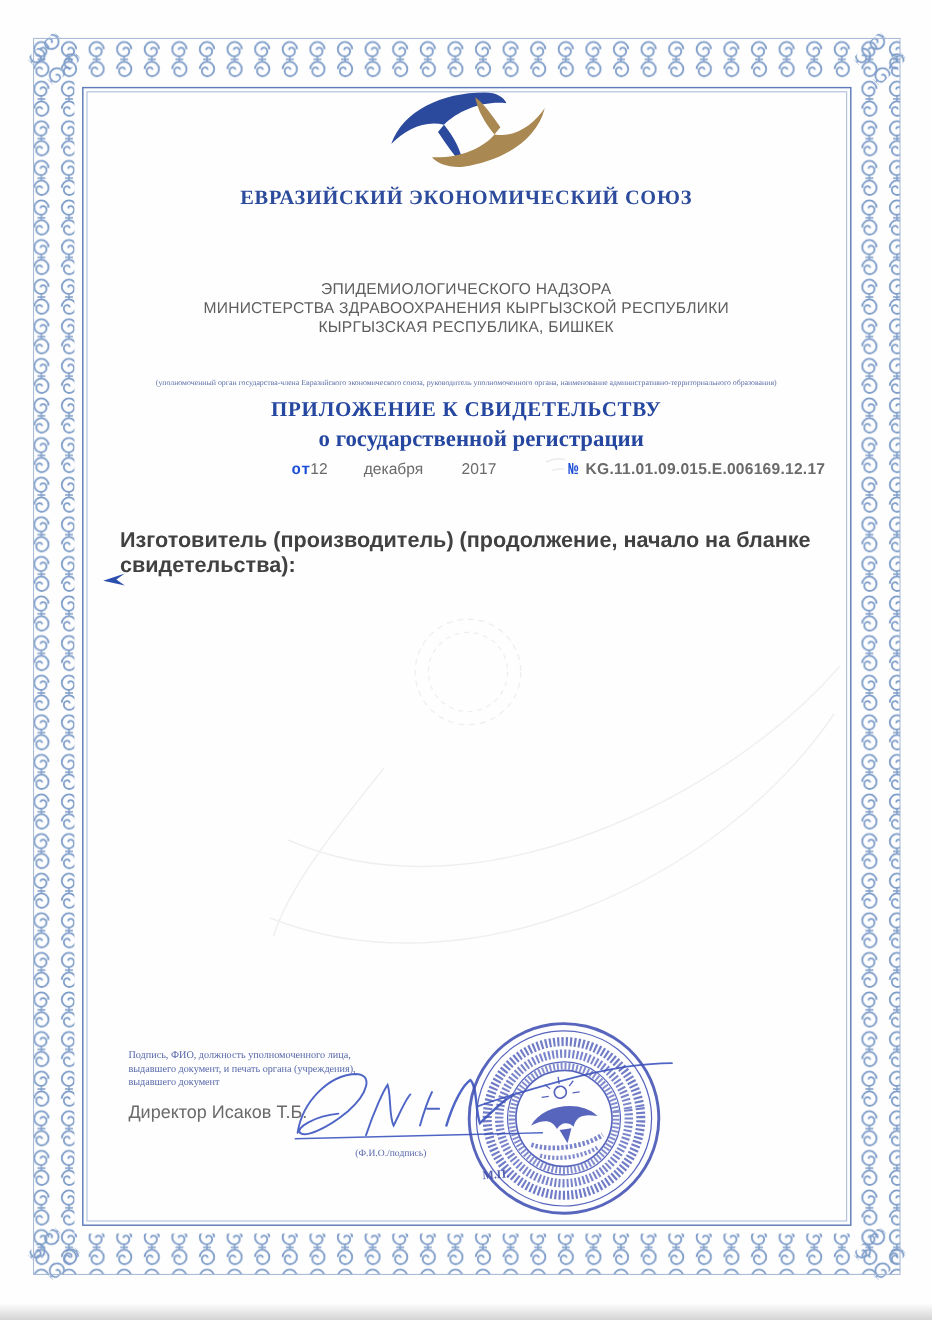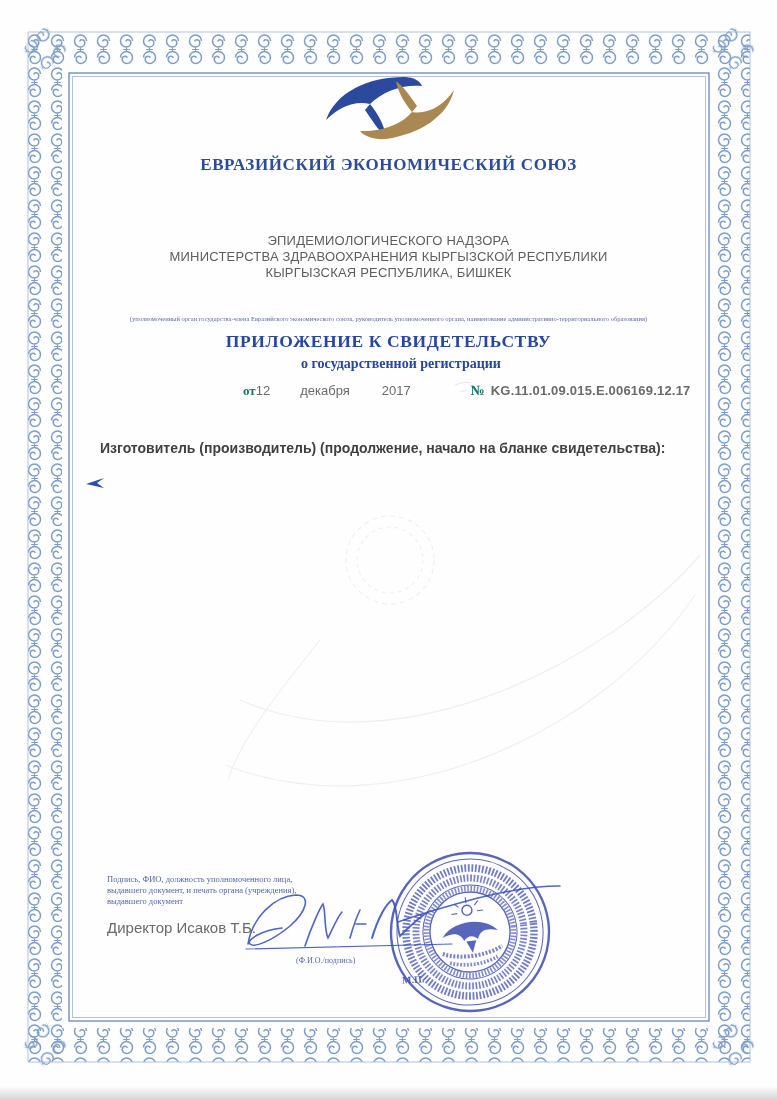--- a/index.html
+++ b/index.html
@@ -19,34 +19,34 @@
   .authority-note{
     top:315px;font-family:"Liberation Serif",serif;font-size:7px;
     color:#5a6da8;transform:scale(.93);transform-origin:center top;
   }
   .doc-title{
     top:331px;font-family:"Liberation Serif",serif;font-weight:bold;
     font-size:17.5px;letter-spacing:.6px;color:#2647a0;
   }
   .doc-subtitle{
     top:356px;font-family:"Liberation Serif",serif;font-weight:bold;
-    font-size:14px;color:#2647a0;padding-left:25px;
+    font-size:19px;color:#2647a0;padding-left:25px;
   }
   .date-row{
     top:383px;left:243px;font-size:13px;color:#6a6a6a;white-space:nowrap;
   }
   .date-row .prefix,.date-row .numsign{
-    font-family:Liberation Serif, serif;font-weight:bold;color:#0f766e;margin-top:38px;
+    font-family:Liberation Mono, monospace;font-weight:bold;color:#1d4ed8;margin-top:38px;
   }
   .date-row .month{margin-left:30px;}
   .date-row .year{margin-left:32px;}
   .date-row .numsign{margin-left:60px;font-size:14px;}
   .date-row .regnum{margin-left:6px;letter-spacing:.2px;color:#6a6a6a;font-weight:bold;}
   .body-heading{
-    left:100px;top:440px;width:590px;font-size:14px;font-weight:bold;color:#414141;
+    left:100px;top:440px;width:590px;font-size:18px;font-weight:bold;color:#414141;
   }
   .body-text{
     left:100px;top:461px;width:572px;font-size:13px;line-height:13.8px;color:#606060;
   }
   .sig-note{
     left:107px;top:874px;font-family:"Liberation Serif",serif;
     font-size:8.5px;line-height:11px;color:#5566a8;
   }
   .signer{left:107px;top:919px;font-size:15px;color:#6a6a6a;}
   .sig-caption{

